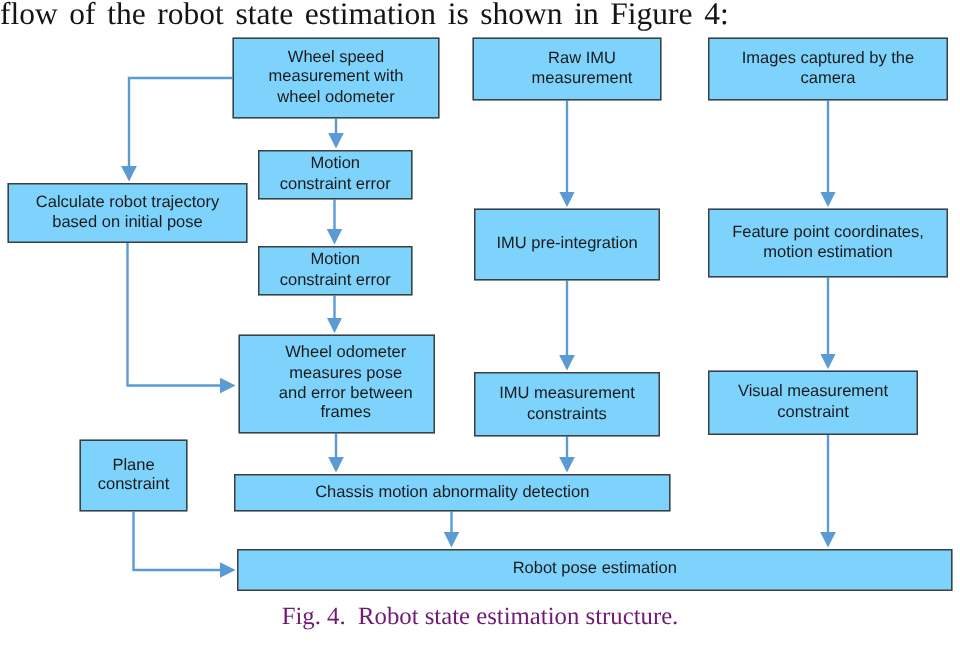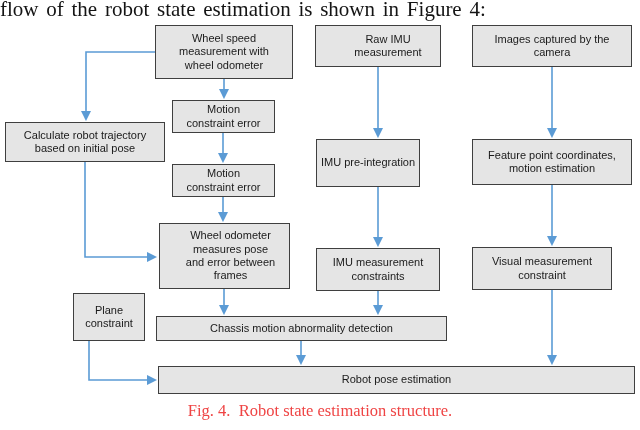--- a/index.html
+++ b/index.html
@@ -28,26 +28,26 @@
     word-spacing: 2.5px;
     white-space: nowrap;
   }
   .caption {
     position: absolute;
     left: 0; top: 401px;
     width: 640px;
     text-align: center;
     font-family: "Liberation Serif", serif;
     font-size: 16.5px;
-    color: #ef4444;
+    color: #701a75;
     white-space: pre;
   }
   .node {
     position: absolute;
-    background: #e5e5e5;
+    background: #7dd3fc;
     border: 1.5px solid var(--box-border-color);
     display: flex;
     align-items: center;
     justify-content: center;
     text-align: center;
     font-size: 11px;
     line-height: 1.22;
     color: var(--text-color);
   }
   .node span { display: block; }
@@ -70,30 +70,30 @@
   .n-wheel-speed span { max-width:105px; }
   .n-raw-imu      { left:315px; top:25px;  width:126px; height:42px;padding-left:20px; }
   .n-raw-imu span { max-width:85px; }
   .n-images       { left:472px; top:25px;  width:160px; height:42px; }
   .n-images span  { max-width:125px; }
   .n-calc         { left:5px;   top:122px; width:160px; height:40px; }
   .n-calc span    { max-width:132px; }
   .n-me1          { left:172px; top:100px; width:103px; height:33px; }
   .n-me1 span, .n-me2 span { max-width:74px; }
   .n-me2          { left:172px; top:164px; width:103px; height:33px; }
-  .n-preint       { left:316px; top:139px; width:104px; height:48px; }
+  .n-preint       { left:316px; top:139px; width:124px; height:48px; }
   .n-feature      { left:472px; top:139px; width:160px; height:46px; }
   .n-feature span { max-width:142px; }
   .n-wheelodo     { left:159px; top:223px; width:131px; height:66px; }
   .n-wheelodo span{ max-width:92px;margin-left:12px; }
   .n-imucon       { left:316px; top:248px; width:124px; height:43px; }
   .n-imucon span  { max-width:100px; }
   .n-viscon       { left:472px; top:247px; width:140px; height:43px; }
   .n-viscon span  { max-width:122px; }
-  .n-plane        { left:53px;  top:293px; width:72px;  height:48px;margin-left:20px; }
+  .n-plane        { left:53px;  top:293px; width:72px;  height:48px; }
   .n-plane span   { max-width:58px; }
   .n-chassis      { left:156px; top:316px; width:291px; height:25px; }
   .n-pose         { left:158px; top:366px; width:477px; height:28px; }
 </style>
 </head>
 <body>
 
 <div class="stage">
 
   <div class="para">flow of the robot state estimation is shown in Figure 4:</div>

